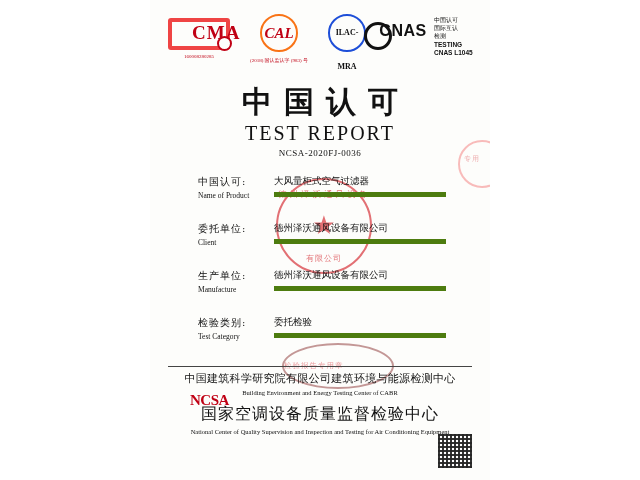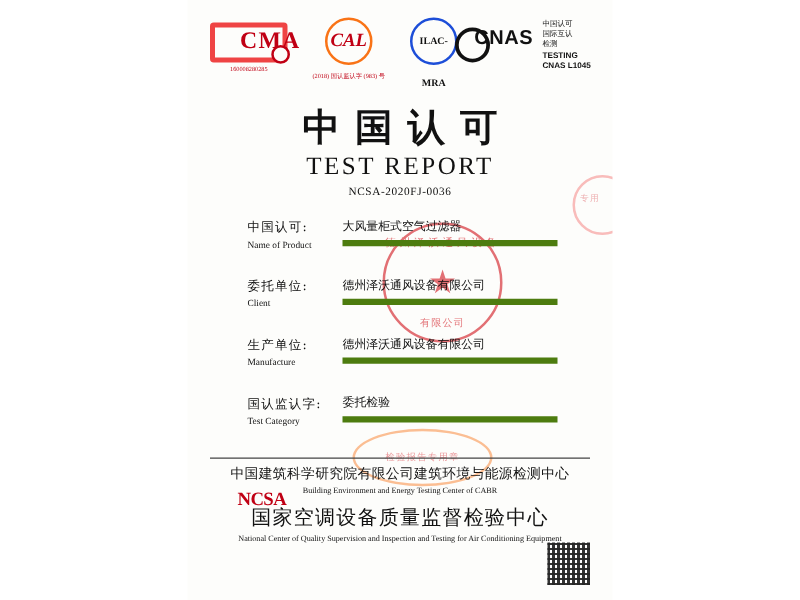--- a/index.html
+++ b/index.html
@@ -292,21 +292,21 @@
     height: 34px;
     background:
       repeating-linear-gradient(90deg,#111 0 2px,#fff 2px 4px),
       repeating-linear-gradient(0deg,#111 0 2px,#fff 2px 4px);
     background-blend-mode: multiply;
     opacity: 0.85;
   }
   
   .stamp-main {
     position: absolute;
-    left: 156px;
+    left: 126px;
     top: 178px;
     width: 92px;
     height: 92px;
     border: 2.5px solid #d21a22;
     border-radius: 50%;
     opacity: 0.62;
     pointer-events: none;
   }
   .stamp-main .star {
     position: absolute;
@@ -336,26 +336,25 @@
     font-size: 8px;
     letter-spacing: 1px;
     font-family: "DejaVu Serif", serif;
   }
   .stamp-oval {
     position: absolute;
     left: 132px;
     top: 343px;
     width: 108px;
     height: 42px;
-    border: 2px solid #f97316;
+    border: 2px solid #7f1d1d;
     border-radius: 50%;
     opacity: 0.45;
     color: #d21a22;
     font-size: 7.5px;
-    text-align: center;
     line-height: 42px;
     letter-spacing: 1px;
     font-family: "DejaVu Serif", serif;
     pointer-events: none;
   }
   .stamp-edge {
     position: absolute;
     right: -16px;
     top: 140px;
     width: 44px;
@@ -446,21 +445,21 @@
       <div class="field-row">
         <div class="field-label">
           <div class="label-cn">生产单位:</div>
           <div class="label-en">Manufacture</div>
         </div>
         <div class="field-value">德州泽沃通风设备有限公司</div>
       </div>
 
       <div class="field-row">
         <div class="field-label">
-          <div class="label-cn">国认监认字:</div>
+          <div class="label-cn">检验类别:</div>
           <div class="label-en">Test Category</div>
         </div>
         <div class="field-value">委托检验</div>
       </div>
     </div>
 
     <div class="stamp-oval">检验报告专用章</div>
 
     <div class="divider"></div>
     <div class="footer">

